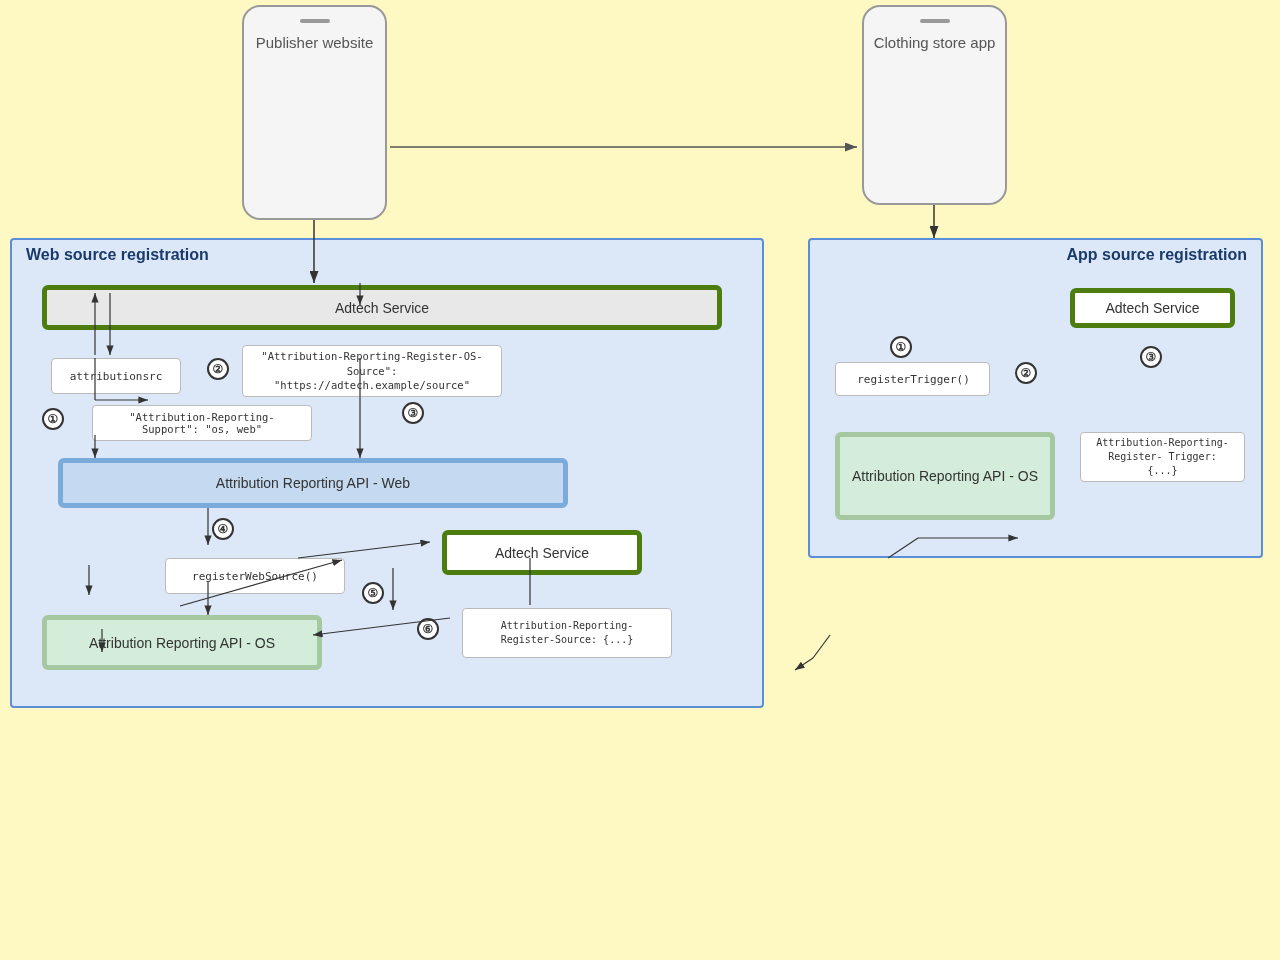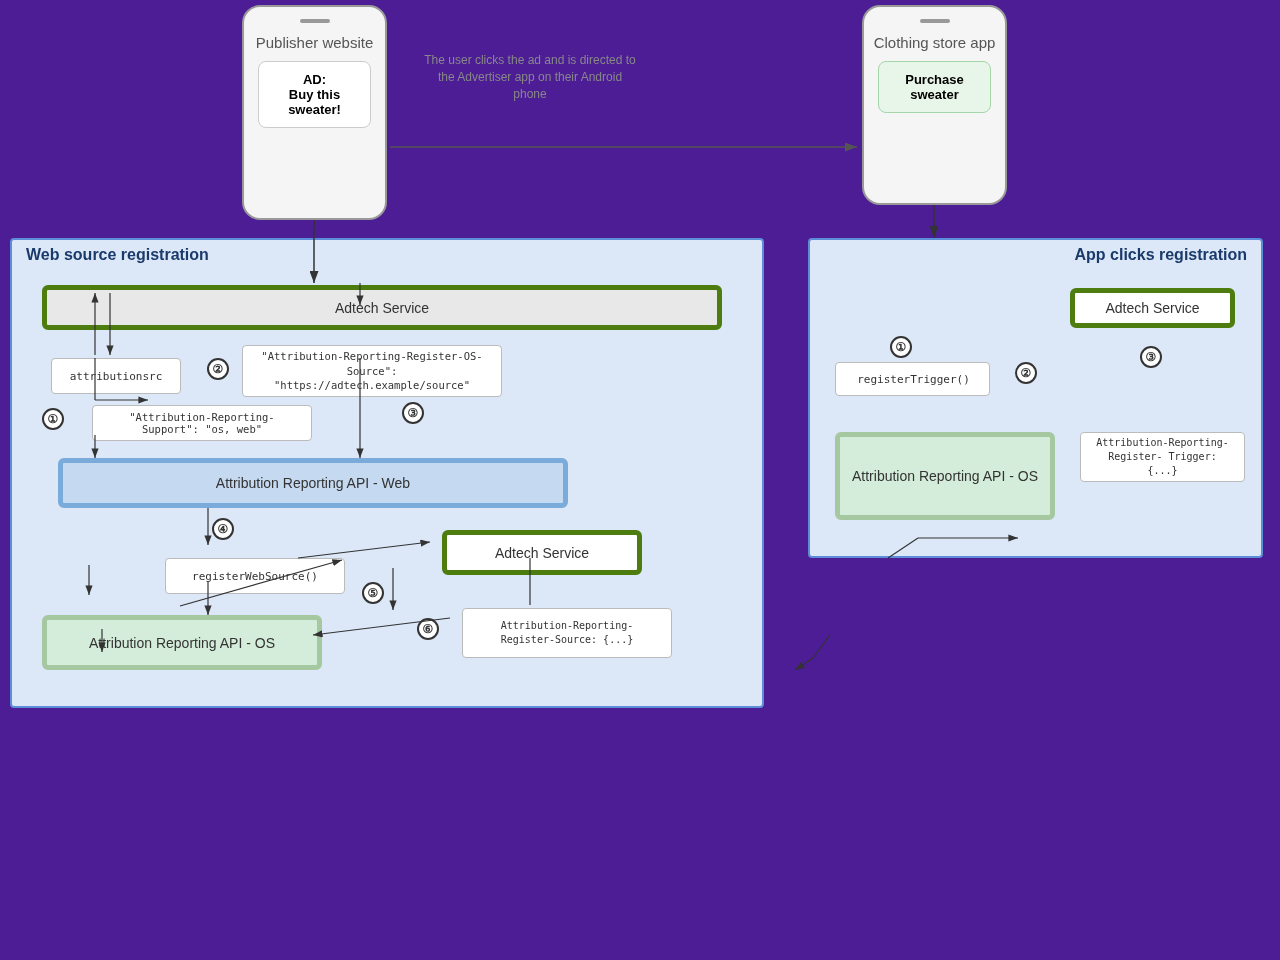--- a/index.html
+++ b/index.html
@@ -9,21 +9,21 @@
       width: 1280px;
       height: 960px;
       overflow: hidden;
       position: relative;
     }
     .diagram-container {
       position: absolute;
       top: 0; left: 0;
       width: 1280px;
       height: 960px;
-      background: #4c1d95;
+      background: #fef9c3;
     }
 
     
     .phone {
       position: absolute;
       border: 2px solid #999;
       border-radius: 18px;
       background: #f5f5f5;
       display: flex;
       flex-direction: column;
@@ -166,32 +166,26 @@
     }
   </style>
 </head>
 <body>
 
 <div class="diagram-container">
 
   <div class="phone phone-publisher">
     <div class="phone-speaker"></div>
     <div class="phone-title">Publisher website</div>
-    <div class="phone-content">
-      <span>AD:</span><br>
-      <span>Buy this sweater!</span>
-    </div>
   </div>
 
-  <div class="arrow-text" style="left: 420px; top: 52px;">The user clicks the ad and is directed to the Advertiser app on their Android phone</div>
 
   <div class="phone phone-clothing">
     <div class="phone-speaker"></div>
     <div class="phone-title">Clothing store app</div>
-    <div class="phone-content green">Purchase sweater</div>
   </div>
 
   <div class="blue-box" style="left: 10px; top: 238px; width: 754px; height: 470px; padding-left: 23px;">
     <div class="blue-box-title">Web source registration</div>
 
     <div class="service-box gray-bg" style="left: 30px; top: 45px; width: 680px; height: 45px;">Adtech Service</div>
 
     <div class="code-box" style="left: 30px; top: 118px; width: 130px; height: 36px; margin-left: 9px;">attributionsrc</div>
 
     <div class="code-box" style="left: 230px; top: 105px; width: 260px; height: 52px; font-size: 10.5px; line-height: 1.4;">"Attribution-Reporting-Register-OS-Source":
@@ -219,21 +213,21 @@
 
     <div class="service-box green-light" style="left: 30px; top: 375px; width: 280px; height: 55px;">Attribution Reporting API - OS</div>
 
     <div class="code-box" style="left: 450px; top: 368px; width: 210px; height: 50px; font-size: 10px; line-height: 1.4;">Attribution-Reporting-
 Register-Source: {...}</div>
 
   </div>
 
   <div class="blue-box" style="left: 808px; top: 238px; width: 455px; height: 320px;">
     <div class="blue-box-title" style="left: auto; right: 14px; left: unset;">
-      <span>App clicks registration</span>
+      <span>App source registration</span>
     </div>
 
 
     <div class="circle-num" style="left: 80px; top: 96px;">①</div>
 
     <div class="code-box" style="left: 25px; top: 122px; width: 155px; height: 34px; padding-left: 12px;">registerTrigger()</div>
 
     <div class="circle-num" style="left: 205px; top: 122px;">②</div>
 
     <div class="service-box" style="left: 260px; top: 48px; width: 165px; height: 40px;">Adtech Service</div>

